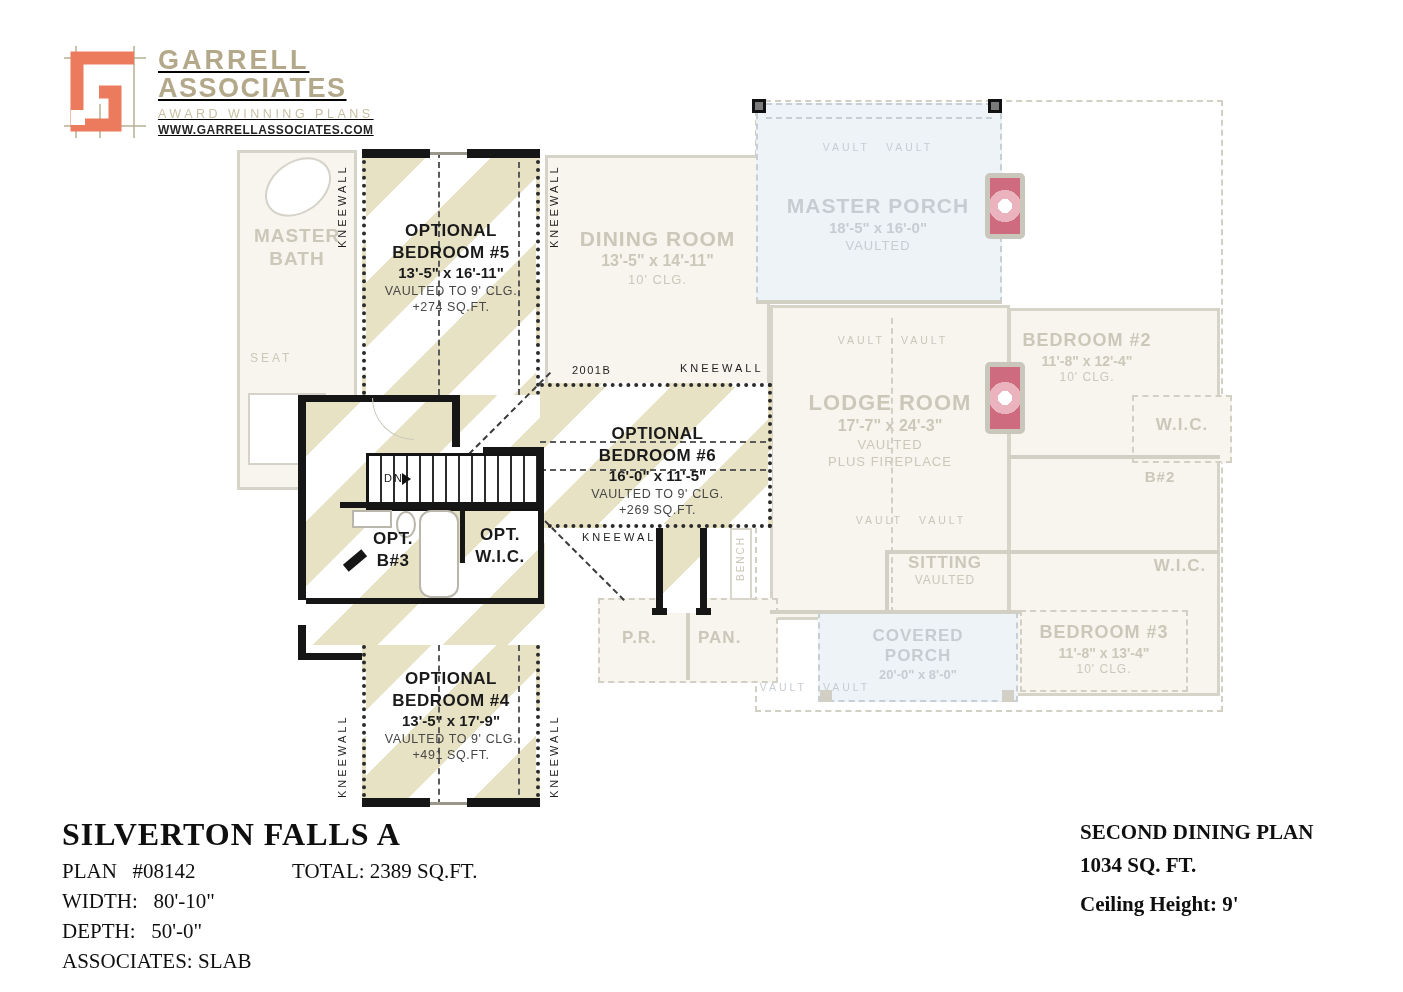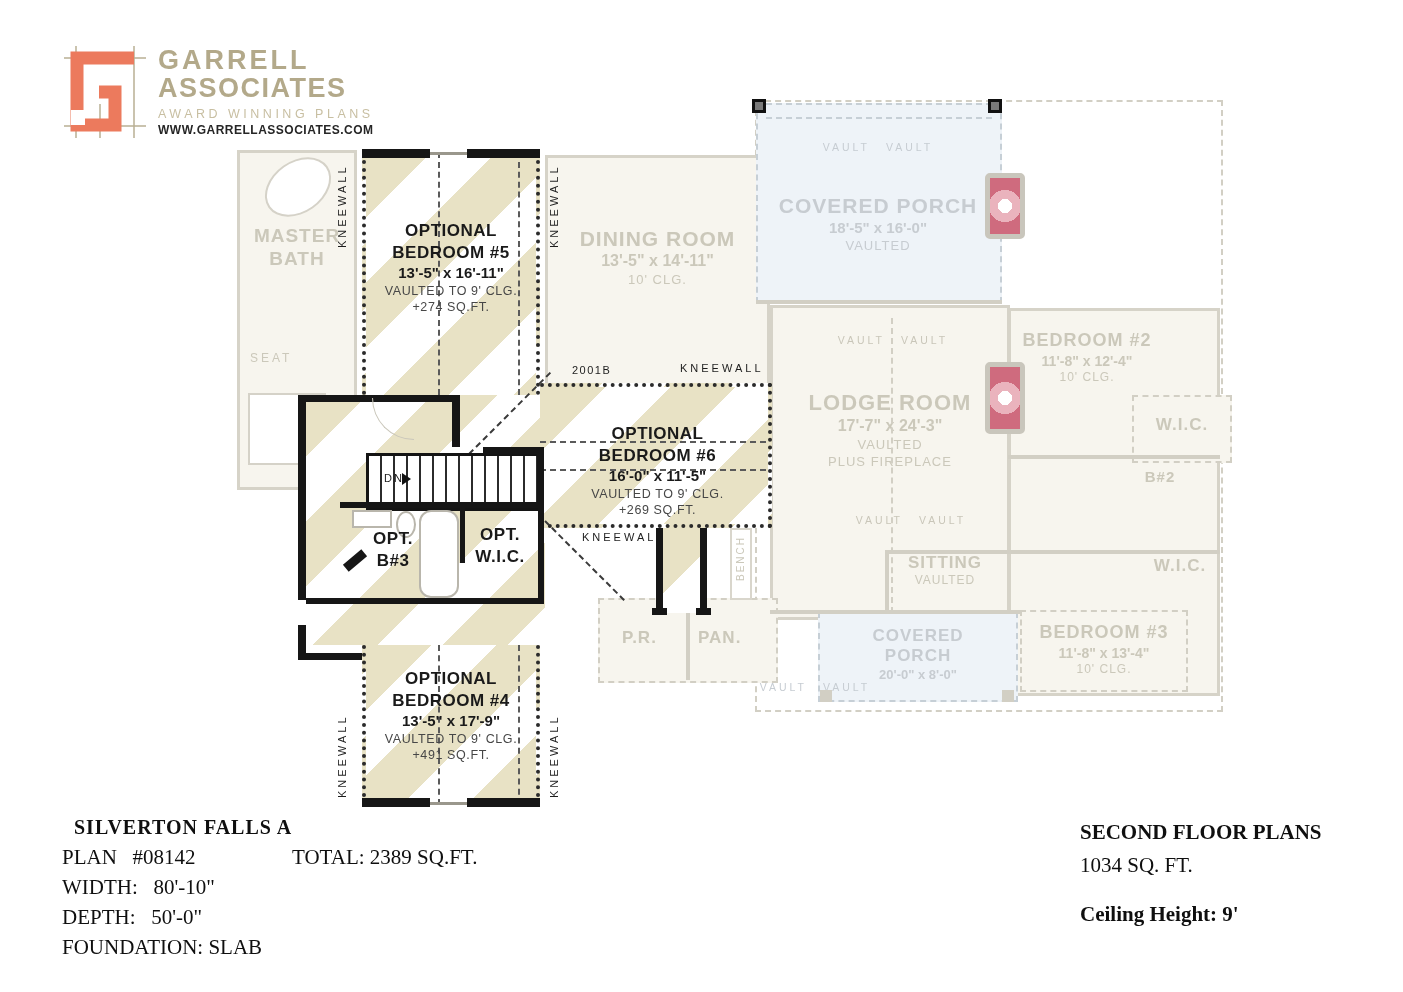--- a/index.html
+++ b/index.html
@@ -48,21 +48,21 @@
 <div class="abs" style="left:62px;top:42px;width:300px;height:100px;">
   <svg class="abs" style="left:0;top:2px;" width="86" height="96" viewBox="0 0 86 96">
     <line x1="2" y1="14" x2="84" y2="14" stroke="#b9af93" stroke-width="1.5"></line>
     <line x1="2" y1="82" x2="84" y2="82" stroke="#b9af93" stroke-width="1.5"></line>
     <line x1="14" y1="2" x2="14" y2="94" stroke="#b9af93" stroke-width="1.5"></line>
     <line x1="72" y1="2" x2="72" y2="94" stroke="#b9af93" stroke-width="1.5"></line>
     <line x1="38" y1="60" x2="38" y2="94" stroke="#b9af93" stroke-width="1.5"></line>
     <path d="M72,14 H15 V81 H53 V48 H37" fill="none" stroke="#ec7a5d" stroke-width="13"></path>
     <rect x="9" y="66" width="14" height="15" fill="#ffffff"></rect>
   </svg>
-  <div class="abs" style="left:96px;top:4px;font-family:'Liberation Sans',sans-serif;">
+  <div class="abs" style="left:96px;top:4px;font-family:'Liberation Sans',sans-serif;text-decoration:underline;">
     <div style="font-size:27px;font-weight:bold;letter-spacing:3px;color:#b3a98a;line-height:1.05;">GARRELL</div>
     <div style="font-size:27px;font-weight:bold;letter-spacing:1.5px;color:#b3a98a;line-height:1.1;">ASSOCIATES</div>
     <div style="font-size:12.5px;letter-spacing:3.5px;color:#c8bfa2;margin-top:3px;">AWARD WINNING PLANS</div>
     <div style="font-size:12px;font-weight:bold;letter-spacing:.5px;color:#262626;margin-top:2px;">WWW.GARRELLASSOCIATES.COM</div>
   </div>
 </div>
 
 <div class="abs" style="left:0;top:0;width:1403px;height:992px;">
 
   <div class="abs creamline" style="left:755px;top:100px;width:468px;height:612px;background:transparent;"></div>
@@ -85,21 +85,21 @@
     </div>
   </div>
 
   <div class="abs blue" style="left:756px;top:103px;width:246px;height:200px;">
     <div class="abs" style="left:8px;top:12px;width:226px;border-top:2px dashed #c6cfd6;"></div>
     <div class="abs vaultpair" style="left:40px;top:36px;width:160px;">
       <span class="vtxt bluish">VAULT</span>
       <span class="vtxt bluish">VAULT</span>
     </div>
     <div class="abs fade bluish" style="left:0;top:88px;width:240px;">
-      <div class="f-name" style="font-size:21px;">COVERED PORCH</div>
+      <div class="f-name" style="font-size:21px;">MASTER PORCH</div>
       <div class="f-dim" style="font-size:15px;">18'-5" x 16'-0"</div>
       <div class="f-note" style="font-size:13px;">VAULTED</div>
     </div>
   </div>
   <div class="abs post" style="left:752px;top:99px;width:14px;height:14px;"></div>
   <div class="abs post" style="left:988px;top:99px;width:14px;height:14px;"></div>
 
   <div class="abs cream" style="left:770px;top:305px;width:240px;height:315px;">
     <div class="abs vaultpair" style="left:40px;top:26px;width:160px;">
       <span class="vtxt">VAULT</span>
@@ -275,27 +275,27 @@
   <div class="abs ktxt v" style="left:336px;top:712px;height:86px;">KNEEWALL</div>
   <div class="abs ktxt v" style="left:548px;top:712px;height:86px;">KNEEWALL</div>
 
   <div class="abs fireplace" style="left:985px;top:173px;width:40px;height:66px;"></div>
   <div class="abs fireplace" style="left:985px;top:362px;width:40px;height:72px;"></div>
 
   <div class="abs arc" style="left:372px;top:398px;width:42px;height:42px;"></div>
 </div>
 
 <div class="abs" style="left:62px;top:816px;">
-  <div class="serif" style="font-size:20px;font-weight:bold;letter-spacing:1px;margin-left:12px;">SILVERTON FALLS A</div>
+  <div class="serif" style="font-size:32px;font-weight:bold;letter-spacing:1px;">SILVERTON FALLS A</div>
   <div style="position:relative;margin-top:6px;">
     <span class="serif" style="font-size:21px;">PLAN   #08142</span>
     <span class="serif abs" style="left:230px;top:0;font-size:21px;">TOTAL: 2389 SQ.FT.</span>
   </div>
   <div class="serif" style="font-size:21px;margin-top:5px;">WIDTH:   80'-10"</div>
   <div class="serif" style="font-size:21px;margin-top:5px;">DEPTH:   50'-0"</div>
-  <div class="serif" style="font-size:21px;margin-top:5px;">FOUNDATION: SLAB</div>
+  <div class="serif" style="font-size:21px;margin-top:5px;">ASSOCIATES: SLAB</div>
 </div>
 
 <div class="abs" style="left:1080px;top:820px;">
-  <div class="serif" style="font-size:21px;font-weight:bold;margin-bottom:8px;">SECOND FLOOR PLANS</div>
-  <div class="serif" style="font-size:21px;font-weight:normal;margin-bottom:24px;">1034 SQ. FT.</div>
+  <div class="serif" style="font-size:21px;font-weight:bold;margin-bottom:8px;">SECOND DINING PLAN</div>
+  <div class="serif" style="font-size:21px;font-weight:bold;margin-bottom:14px;">1034 SQ. FT.</div>
   <div class="serif" style="font-size:21px;font-weight:bold;">Ceiling Height: 9'</div>
 </div>
 
 </body></html>

